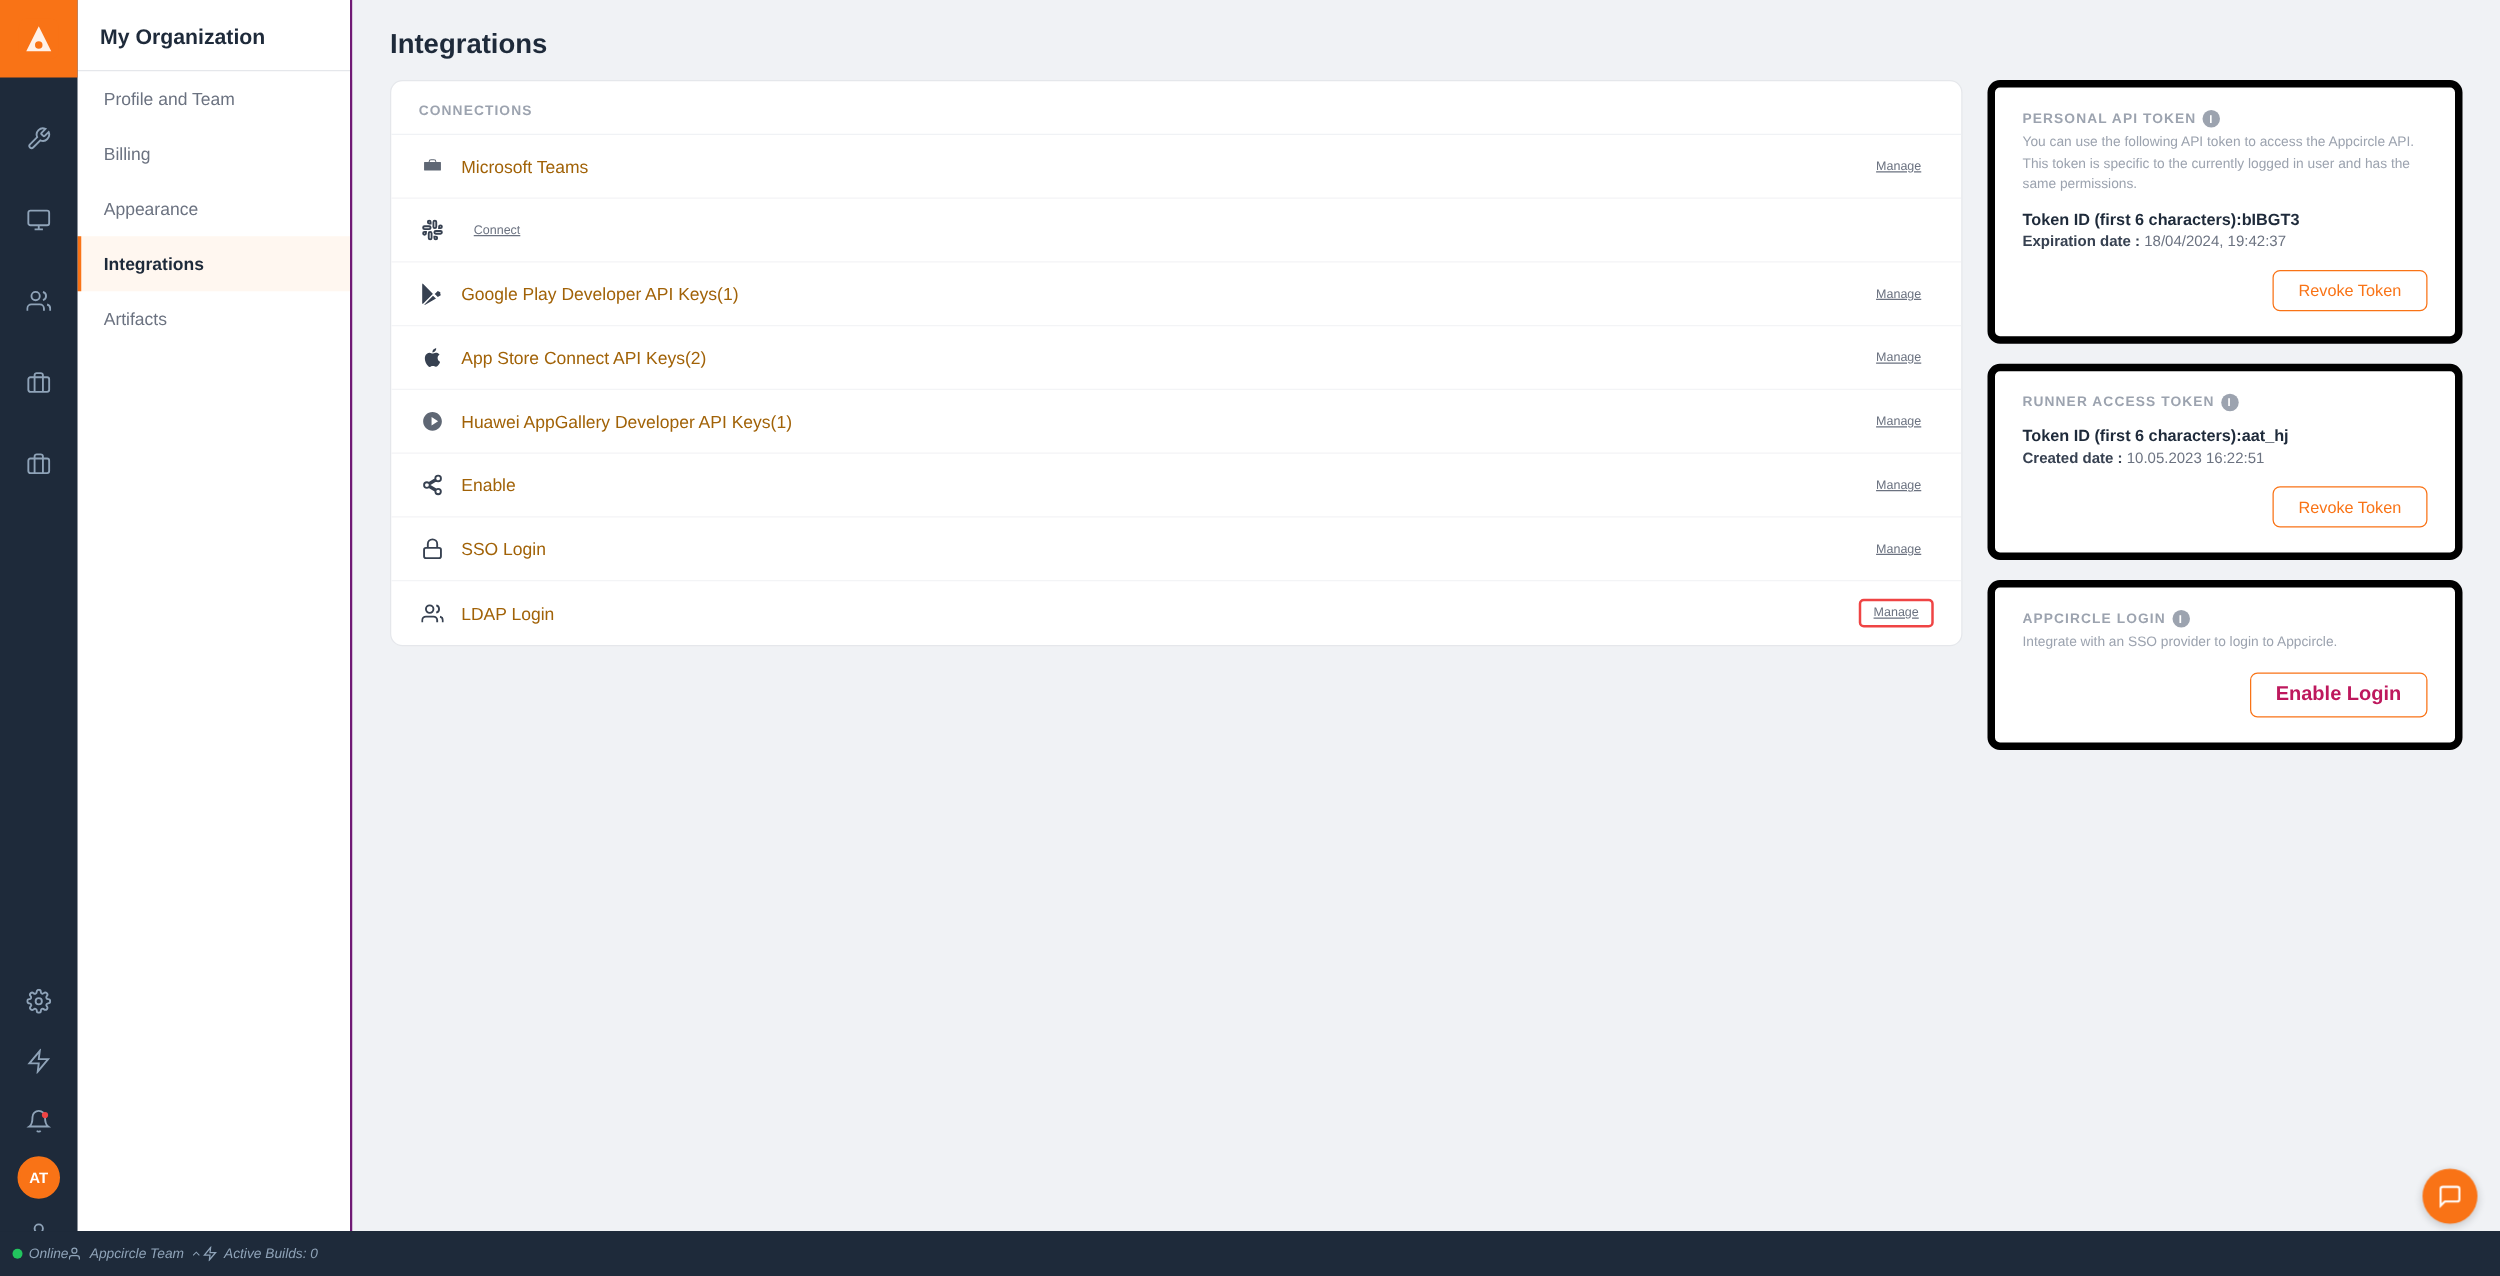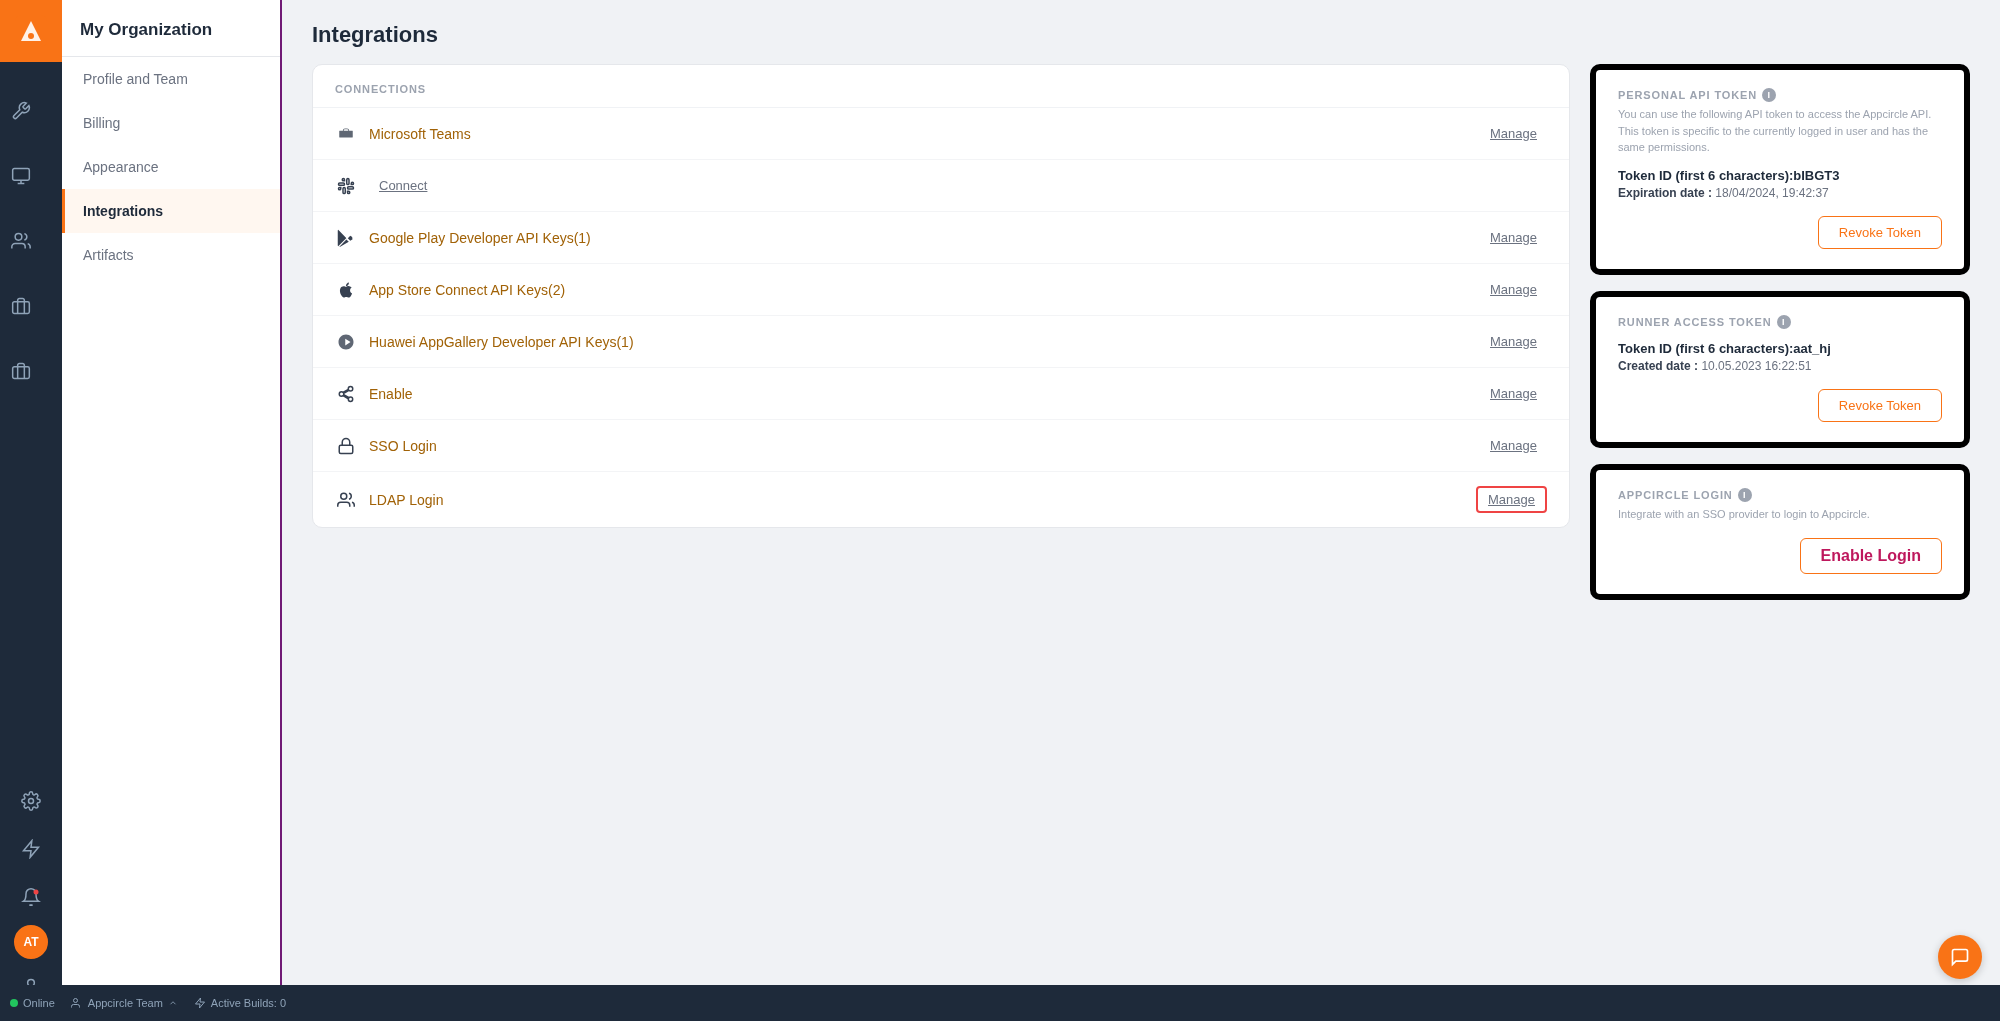--- a/index.html
+++ b/index.html
@@ -4,20 +4,21 @@
   <style>
     * { box-sizing: border-box; margin: 0; padding: 0; }
     body { font-family: -apple-system, BlinkMacSystemFont, 'Segoe UI', sans-serif; display: flex; height: 100vh; overflow: hidden; background: #f0f2f5; }
 
     
     .icon-sidebar {
       width: 62px;
       background: #1e2a3a;
       display: flex;
       flex-direction: column;
+      align-items: center;
       padding-top: 0;
       flex-shrink: 0;
       position: relative;
       gap: 17px;
     }
     .icon-sidebar .logo-area {
       width: 62px;
       height: 62px;
       background: #f97316;
       display: flex;
@@ -152,21 +153,21 @@
       color: #374151;
       flex-shrink: 0;
     }
     .connection-name {
       flex: 1;
       font-size: 14px;
       color: #a16207;
       font-weight: 400;
     }
     .connection-action {
-      font-size: 13px;
+      font-size: 10px;
       color: #6b7280;
       text-decoration: underline;
       cursor: pointer;
       padding: 4px 10px;
     }
     .connection-action.highlighted {
       border: 2px solid #ef4444;
       border-radius: 4px;
       color: #6b7280;
       text-decoration: underline;
@@ -257,22 +258,22 @@
     .status-bar {
       position: fixed;
       bottom: 0;
       left: 0;
       right: 0;
       height: 28px;
       background: #1e2a3a;
       display: flex;
       align-items: center;
       padding: 18px 10px;
-      gap: 16px;
       z-index: 100;
+      font-style: italic;
     }
     .status-bar .status-item {
       display: flex;
       align-items: center;
       gap: 5px;
       font-size: 11px;
       color: #8fa3b8;
     }
     .status-dot {
       width: 8px;

